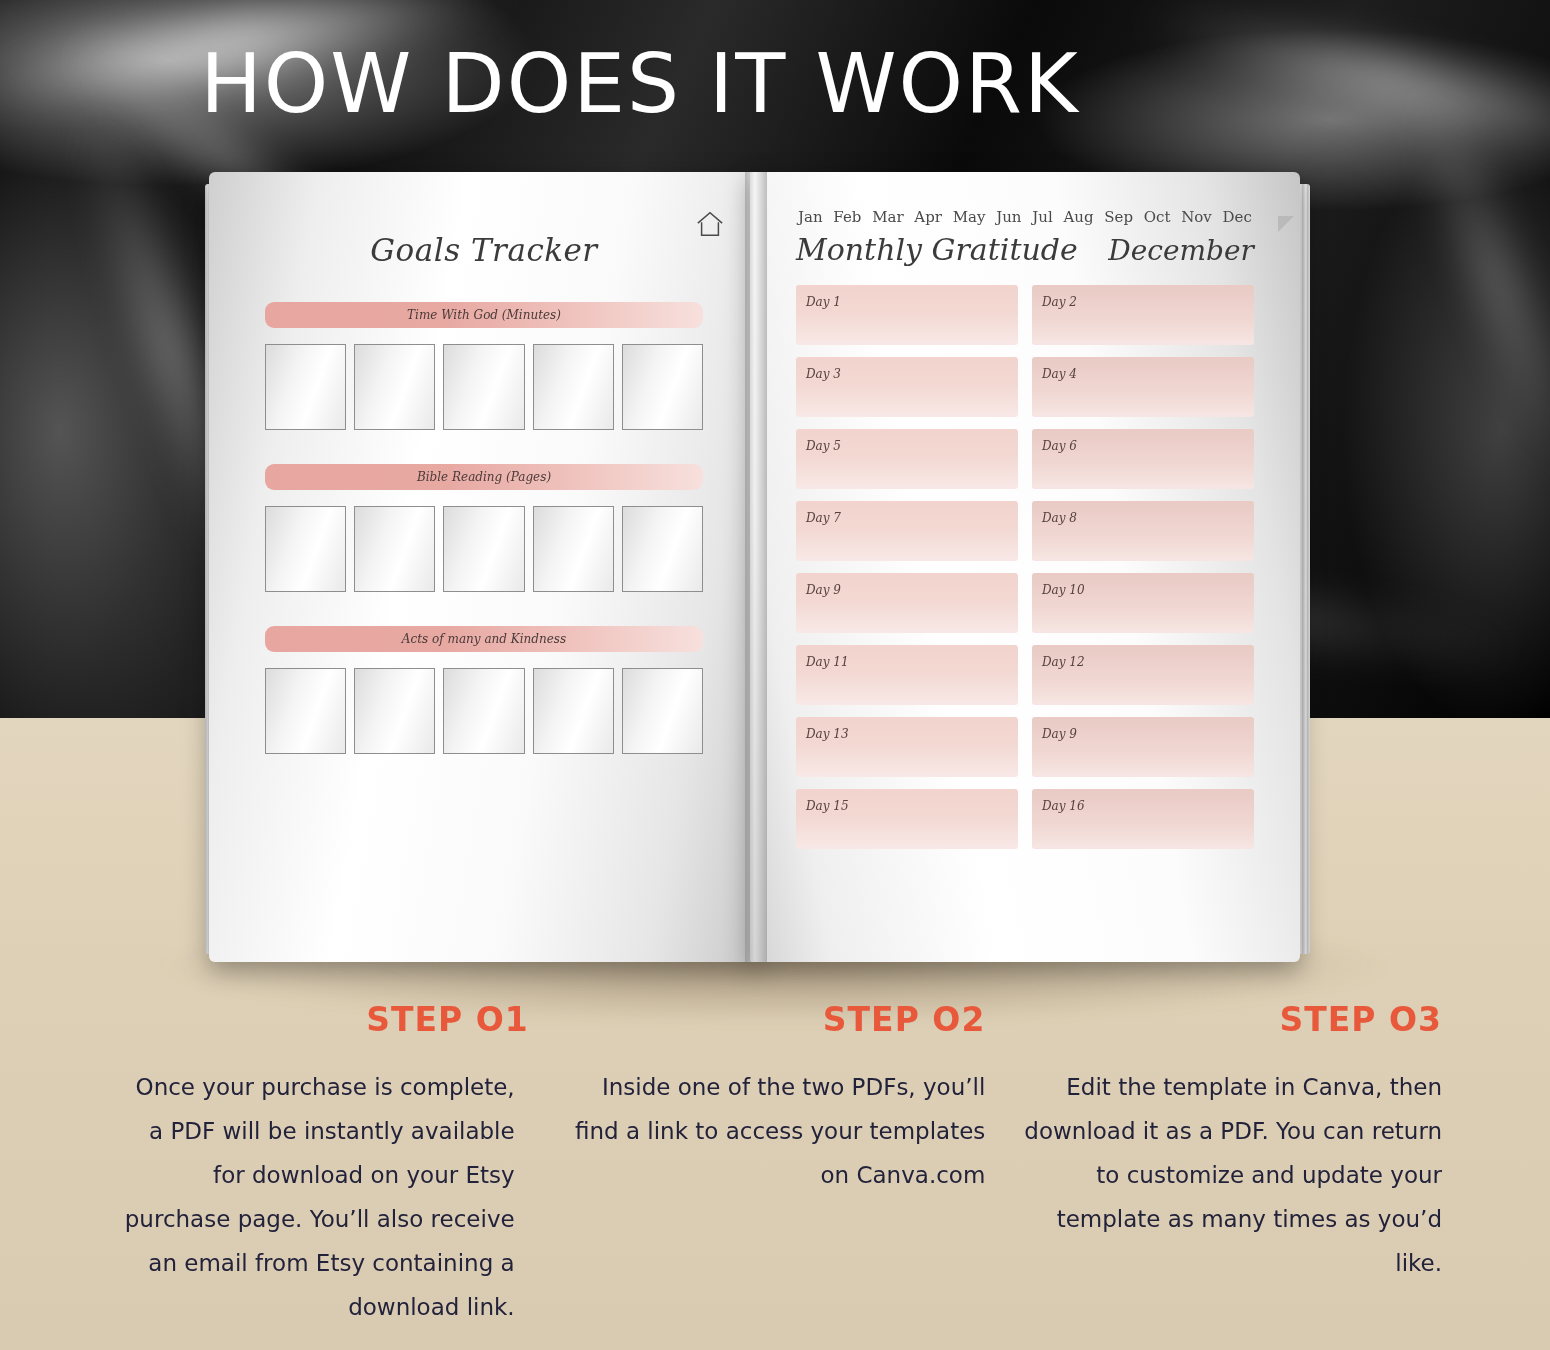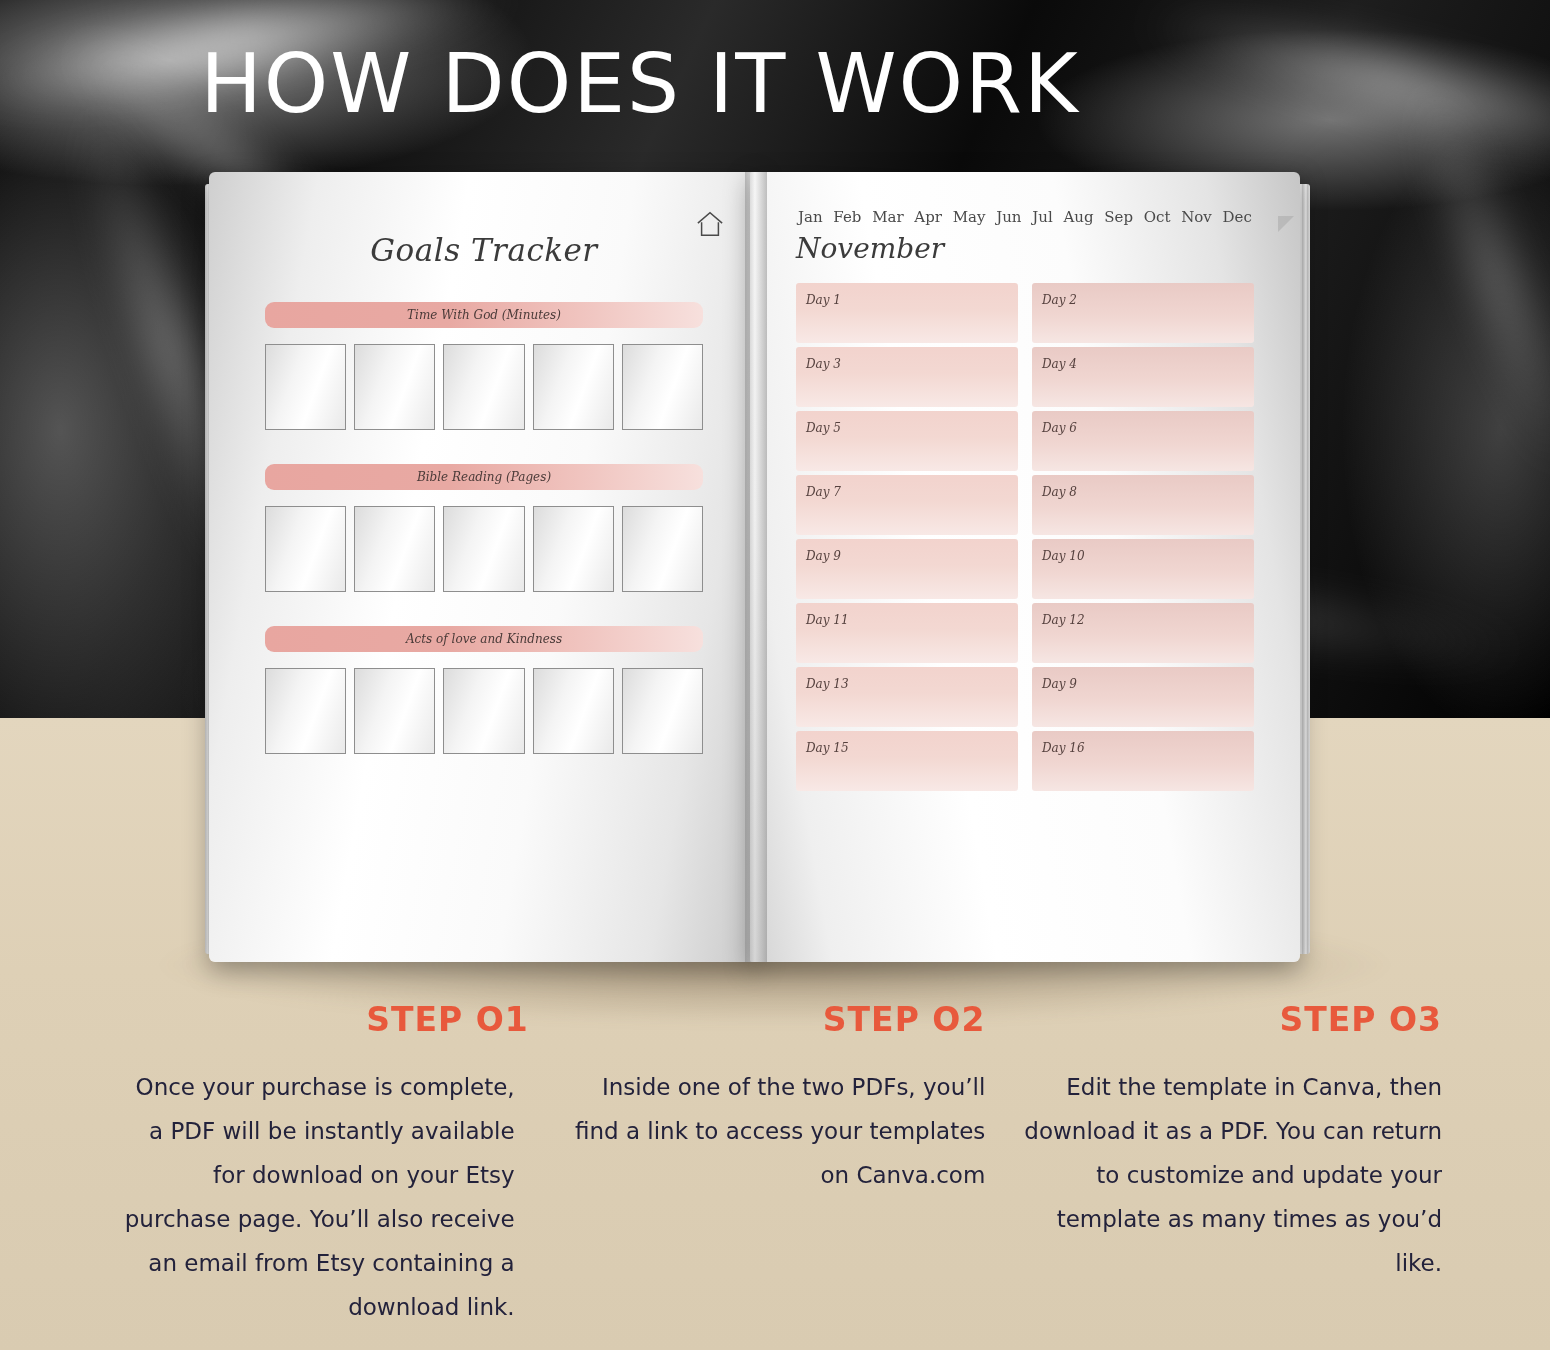--- a/index.html
+++ b/index.html
@@ -130,21 +130,21 @@
   .right-head { display: flex; align-items: flex-end; justify-content: space-between; margin: 6px 6px 0 6px; }
   .gratitude-title {
     font-family: "DejaVu Serif", serif; font-style: italic;
     font-size: 30px; color: #3b3b3b;
   }
   .month-name {
     font-family: "DejaVu Serif", serif; font-style: italic;
     font-size: 28px; color: #3b3b3b;
   }
   .day-grid {
-    display: grid; grid-template-columns: 1fr 1fr; gap: 4px 14px;
+    display: grid; grid-template-columns: 1fr 1fr; gap: 12px 14px;
     margin: 18px 6px 0 6px;
   }
   .day-cell {
     height: 60px; border-radius: 3px;
     background: linear-gradient(180deg, #f2d3cd 0%, #f3d8d2 45%, #f8e9e6 100%);
     padding: 7px 10px;
   }
   .day-cell.dim { background: linear-gradient(180deg, #e9cac5 0%, #f0d6d1 55%, #f6e6e3 100%); }
   .day-label {
     font-family: "DejaVu Serif", serif; font-style: italic;
@@ -233,21 +233,21 @@
             <div class="cell"></div>
             <div class="cell"></div>
             <div class="cell"></div>
             <div class="cell"></div>
             <div class="cell"></div>
           </div>
         </div>
 
         <div class="section">
           <div class="band">
-            <span class="band-label">Acts of love and Kindness</span>
+            <span class="band-label">Acts of many and Kindness</span>
           </div>
           <div class="boxrow">
             <div class="cell"></div>
             <div class="cell"></div>
             <div class="cell"></div>
             <div class="cell"></div>
             <div class="cell"></div>
           </div>
         </div>
       </div>
@@ -265,21 +265,22 @@
           <span>Jun</span>
           <span>Jul</span>
           <span>Aug</span>
           <span>Sep</span>
           <span>Oct</span>
           <span>Nov</span>
           <span>Dec</span>
         </div>
 
         <div class="right-head">
-          <div class="month-name">November</div>
+          <div class="gratitude-title">Monthly Gratitude</div>
+          <div class="month-name">December</div>
         </div>
 
         <div class="day-grid">
           <div class="day-cell"><span class="day-label">Day 1</span></div>
           <div class="day-cell dim"><span class="day-label">Day 2</span></div>
           <div class="day-cell"><span class="day-label">Day 3</span></div>
           <div class="day-cell dim"><span class="day-label">Day 4</span></div>
           <div class="day-cell"><span class="day-label">Day 5</span></div>
           <div class="day-cell dim"><span class="day-label">Day 6</span></div>
           <div class="day-cell"><span class="day-label">Day 7</span></div>

